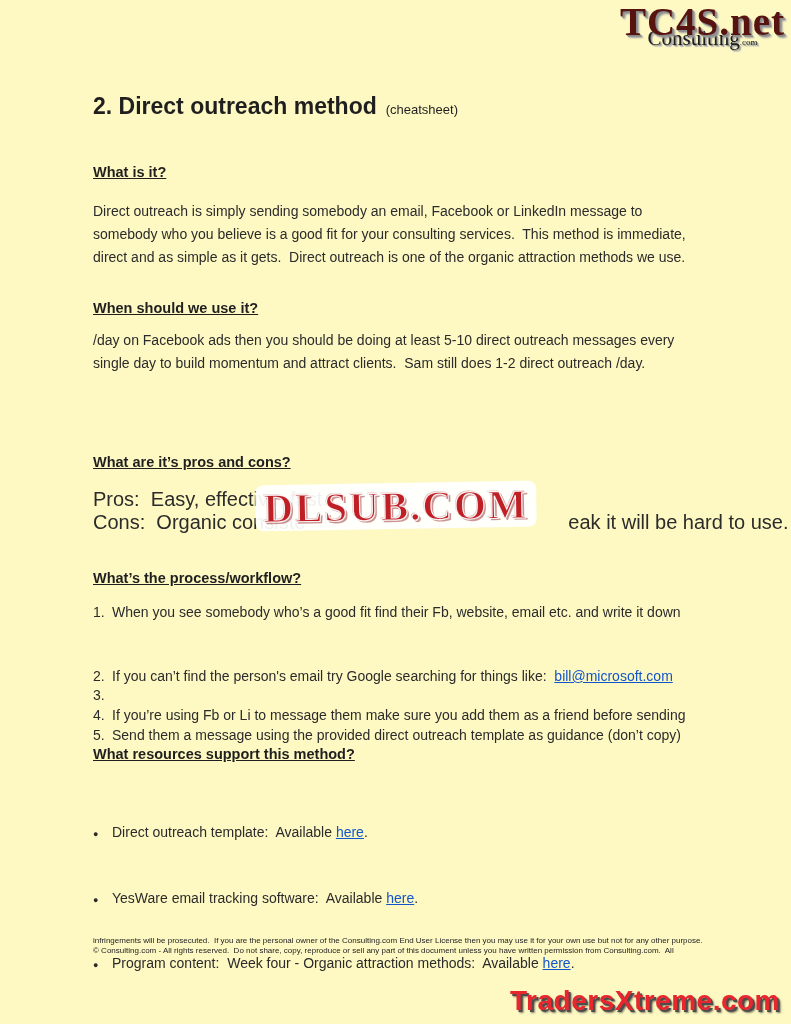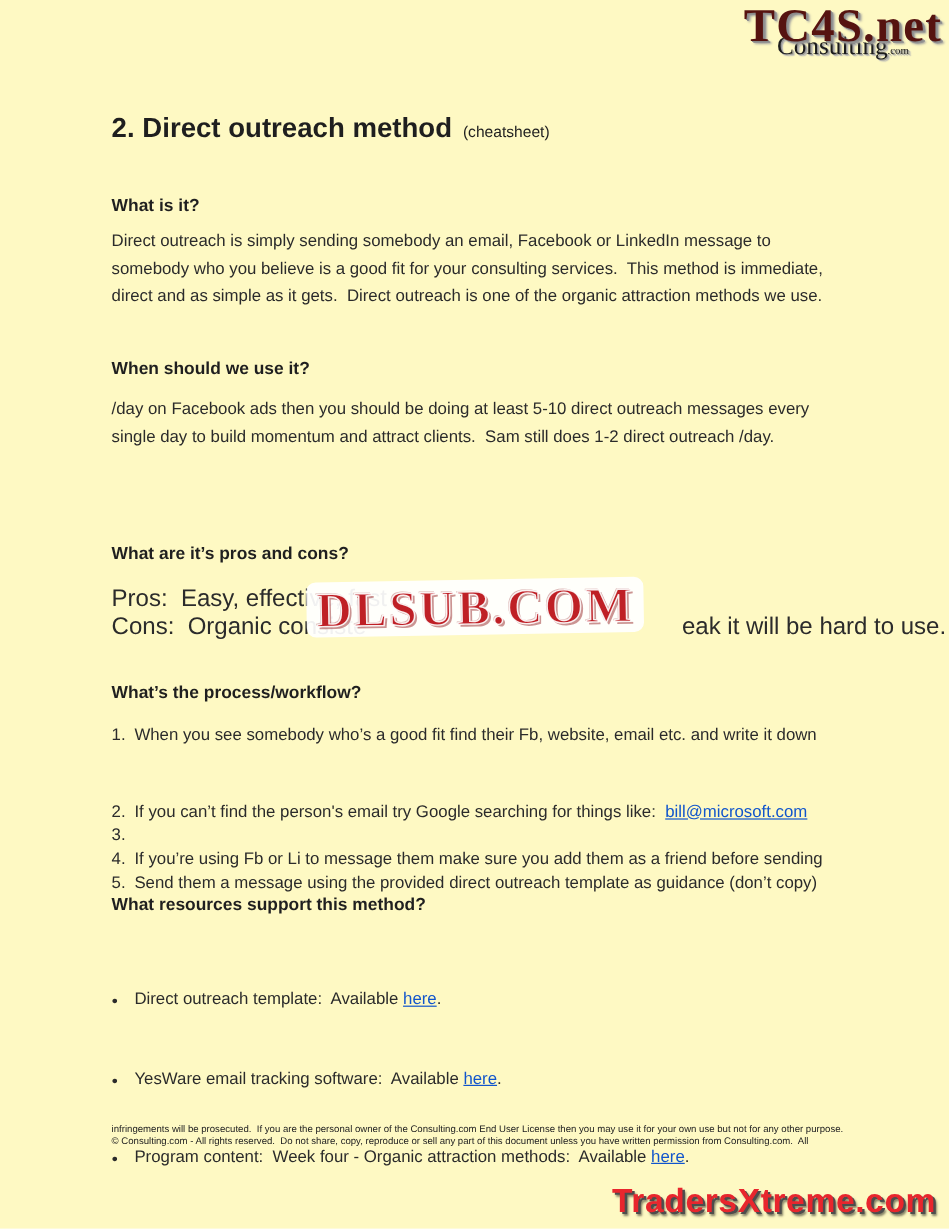--- a/index.html
+++ b/index.html
@@ -8,21 +8,21 @@
     position:relative; width:791px; height:1024px; margin:0 auto;
     background:#fef9c3; overflow:hidden;
     font-family:"Liberation Sans", sans-serif; color:#2b2b2b;
   }
   .content { position:absolute; left:93px; top:0; width:607px; height:100%; }
   .block { position:absolute; left:0; }
 
   .doc-title { font-size:23px; font-weight:bold; color:#1f1f1f; white-space:pre; }
   .doc-title-note { font-size:13px; color:#1f1f1f; margin-left:9px; white-space:pre; }
 
-  .h { font-size:14.5px; font-weight:bold; color:#1f1f1f; white-space:pre; }
+  .h { font-size:14.5px; font-weight:bold; color:#1f1f1f; white-space:pre;text-decoration:underline; }
 
   .line { font-size:14px; line-height:23px; white-space:pre; }
   .pc-line { font-size:20px; line-height:23px; white-space:pre; }
   .gap { display:inline-block; width:263px; }
 
   .li { display:flex; align-items:baseline; font-size:14px; line-height:19.7px; }
   .num { width:19px; flex:none; white-space:pre; }
   .bullet { width:19px; flex:none; font-size:9px; white-space:pre; }
   .txt { white-space:pre; }
   a.link { color:#1155cc; text-decoration:underline; cursor:pointer; white-space:pre;margin-top:44px; }
@@ -79,21 +79,21 @@
     <div class="wm-consulting"><span>Consulting</span><span class="wm-com">.com</span></div>
   </div>
 
   <div class="content">
 
     <div class="block" style="top:93px">
       <span class="doc-title">2. Direct outreach method</span><span class="doc-title-note">(cheatsheet)</span>
     </div>
 
     <div class="block h" style="top:164px">What is it?</div>
-    <div class="block" style="top:189px">
+    <div class="block" style="top:200px">
       <div class="line">Direct outreach is simply sending somebody an email, Facebook or LinkedIn message to</div>
       <div class="line">somebody who you believe is a good fit for your consulting services.  This method is immediate,</div>
       <div class="line">direct and as simple as it gets.  Direct outreach is one of the organic attraction methods we use.</div>
     </div>
 
     <div class="block h" style="top:300px">When should we use it?</div>
     <div class="block" style="top:329px">
       <div class="line">/day on Facebook ads then you should be doing at least 5-10 direct outreach messages every</div>
       <div class="line">single day to build momentum and attract clients.  Sam still does 1-2 direct outreach /day.</div>
     </div>

